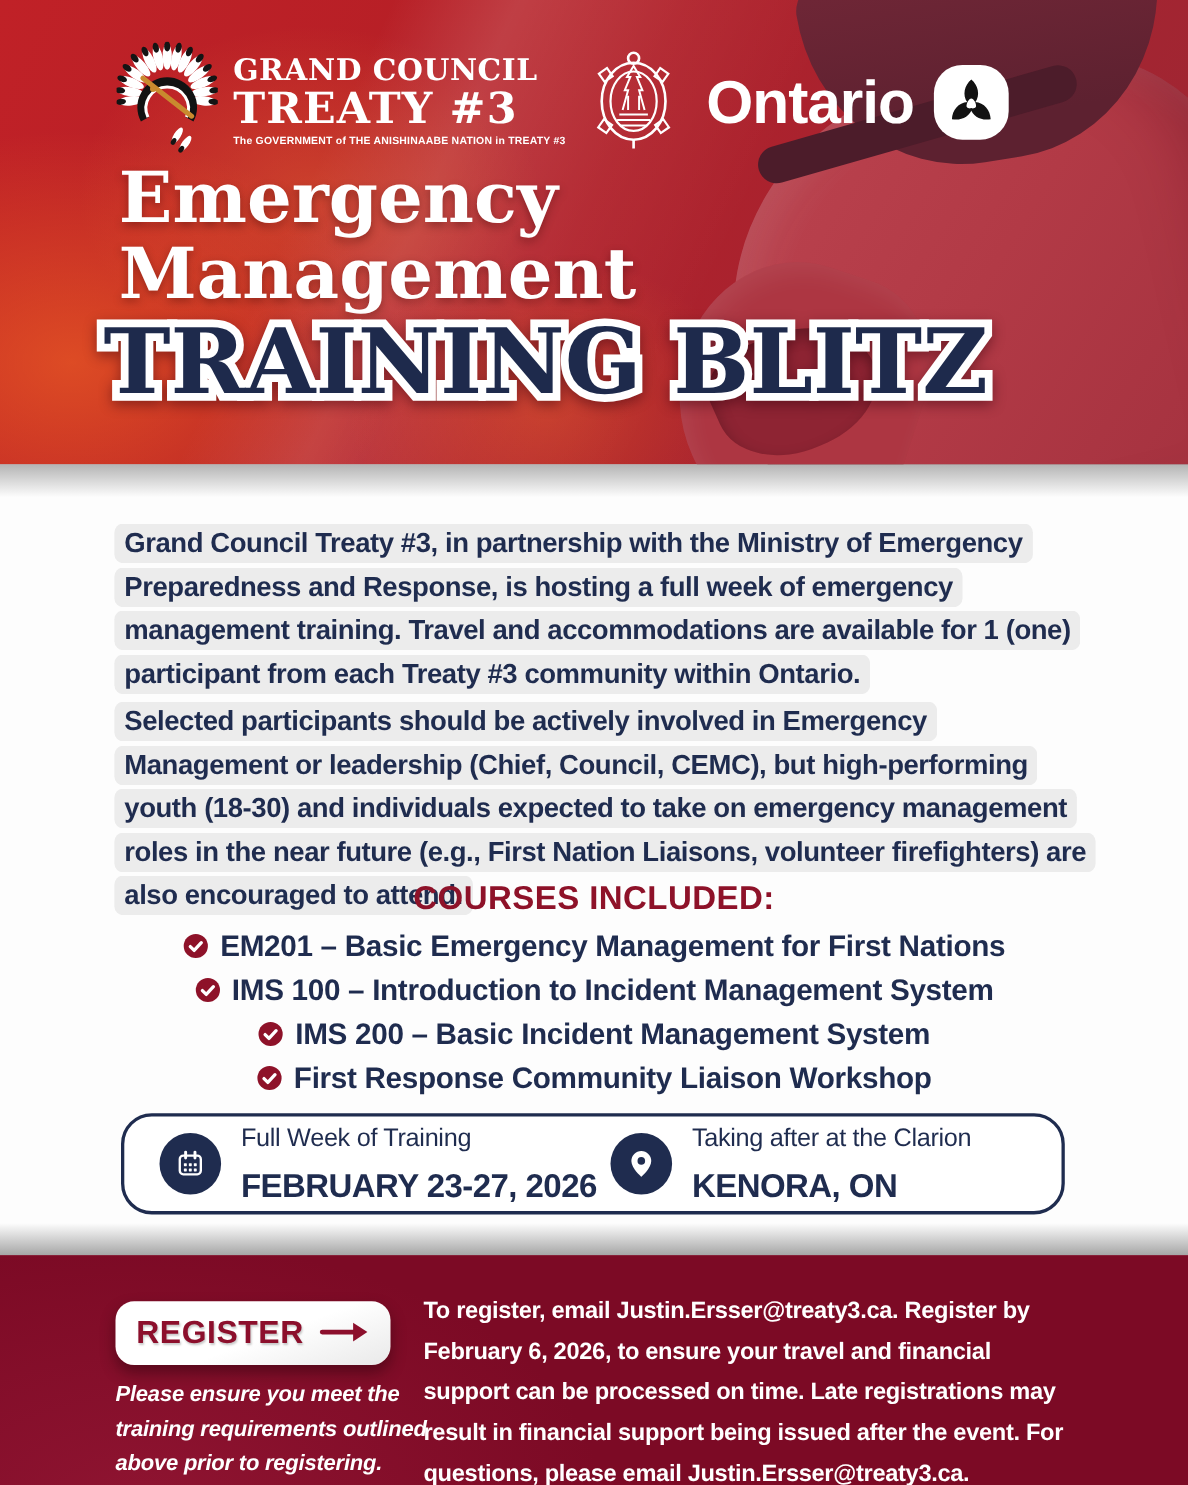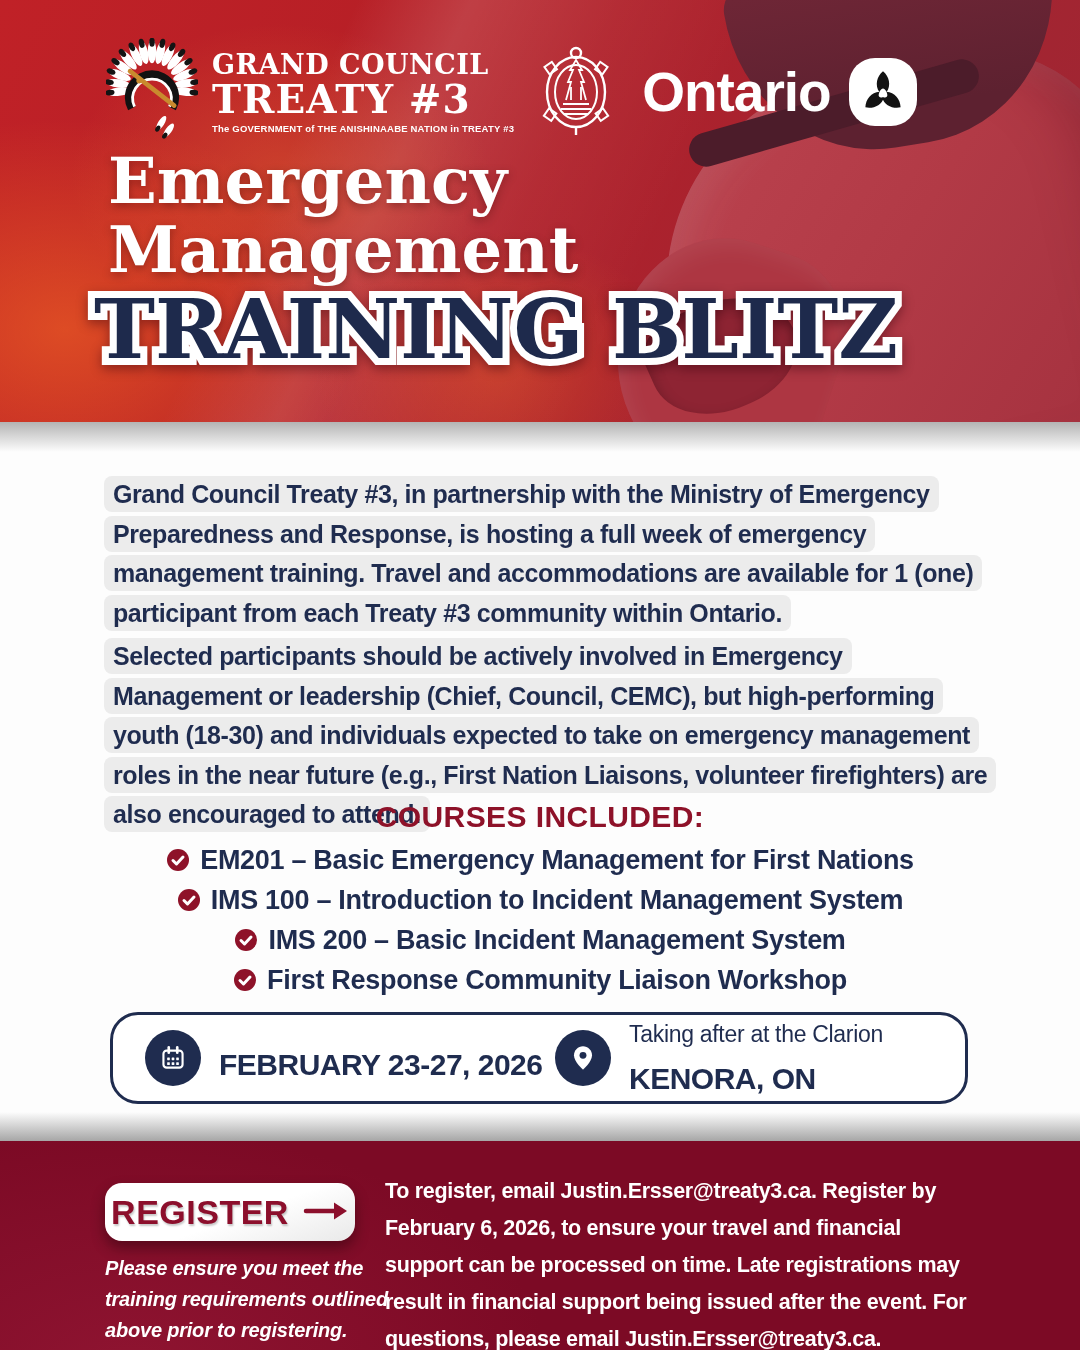--- a/index.html
+++ b/index.html
@@ -123,21 +123,21 @@
     background:radial-gradient(600px 340px at 12% 108%,rgba(170,34,66,.40),transparent 70%),#7c0a25;
   }
   .register-btn{
     position:absolute;left:105px;top:42px;width:250px;height:58px;
     background:linear-gradient(160deg,#ffffff 55%,#e9e9e9 100%);
     border:none;border-radius:17px;cursor:pointer;
     display:flex;align-items:center;justify-content:center;gap:14px;
     box-shadow:0 7px 14px rgba(30,0,8,.45);
   }
   .register-label{
-    font-family:"Liberation Sans",sans-serif;font-size:34px;font-weight:bold;
+    font-family:"Liberation Sans",sans-serif;font-size:29px;font-weight:bold;
     color:#8c0f2c;letter-spacing:.5px;text-shadow:1px 2px 2px rgba(0,0,0,.22);
   }
   .register-note{
     position:absolute;left:105px;top:112px;width:290px;
     color:#fff;font-size:20px;font-weight:bold;font-style:italic;line-height:1.56;letter-spacing:-.2px;
   }
   .footer-details{
     position:absolute;left:385px;top:32px;width:582px;
     color:#fff;font-size:21.5px;font-weight:bold;line-height:1.72;letter-spacing:-.3px;
   }
@@ -317,20 +317,21 @@
             <rect x="21" y="31" width="5" height="5" rx="1"></rect>
               <rect x="29.5" y="31" width="5" height="5" rx="1"></rect>
               <rect x="38" y="31" width="5" height="5" rx="1"></rect>
             <rect x="21" y="40" width="5" height="5" rx="1"></rect>
               <rect x="29.5" y="40" width="5" height="5" rx="1"></rect>
               <rect x="38" y="40" width="5" height="5" rx="1"></rect>
           </g>
         </svg>
       </div>
       <div>
+        <div class="info-label">Full Week of Training</div>
         <div class="info-value">FEBRUARY 23-27, 2026</div>
       </div>
     </div>
     <div class="info-group">
       <div class="icon-circle">
         <svg width="34" height="34" viewBox="0 0 64 64">
           <path d="M32 10 c-9.4 0 -17 7.6 -17 17 0 12.5 17 27 17 27 s17 -14.5 17 -27 c0 -9.4 -7.6 -17 -17 -17 z" fill="#fff"></path>
           <circle cx="32" cy="27" r="6.5" fill="#1f2c4f"></circle>
         </svg>
       </div>

